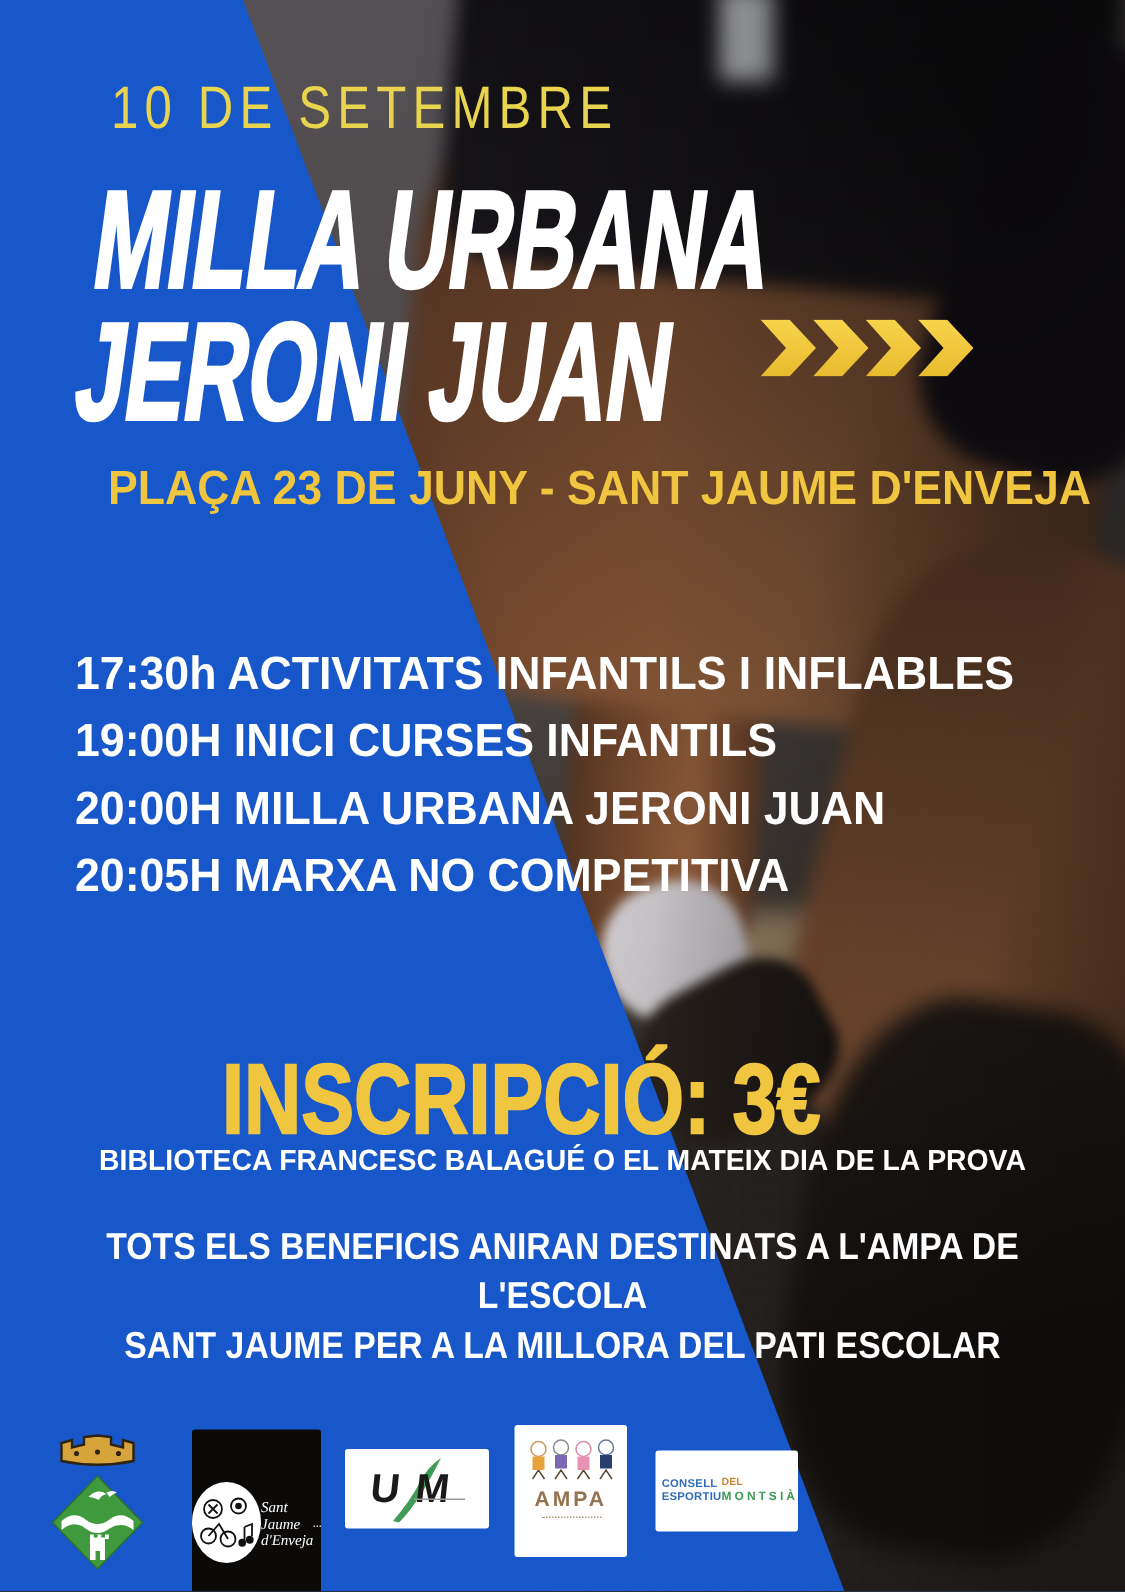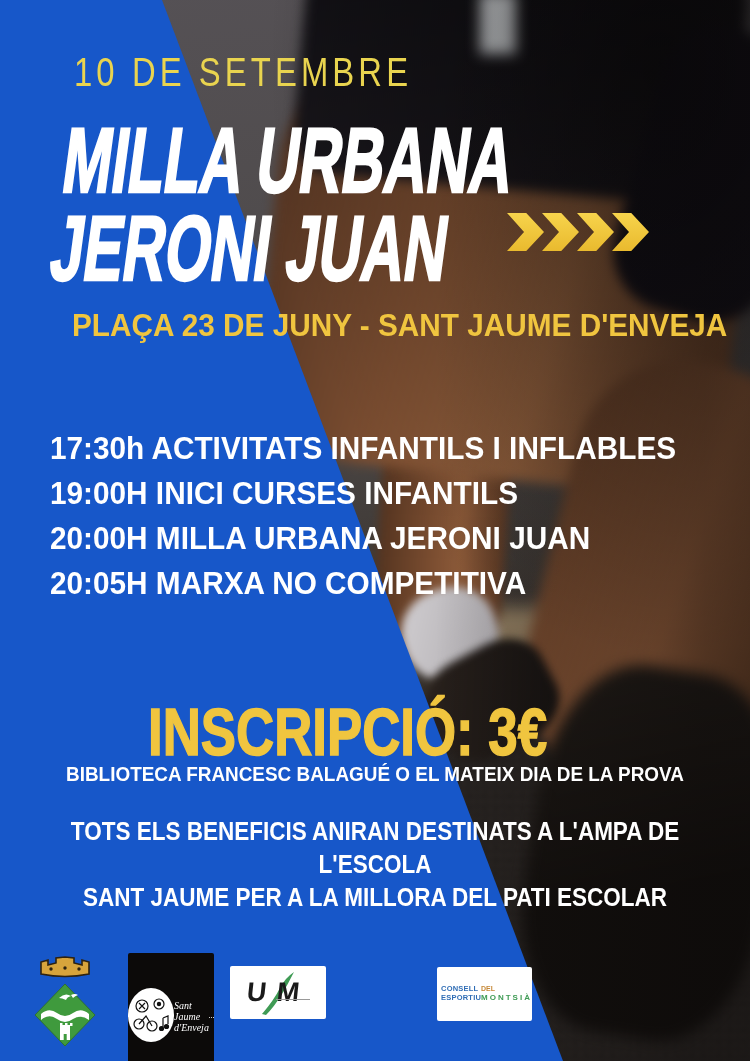--- a/index.html
+++ b/index.html
@@ -185,20 +185,37 @@
 
   <div class="logo logo-box uem">
     <span class="uem-letters">U</span>
     <svg class="uem-blade" width="36" height="46" viewBox="0 0 36 46">
       <path d="M2 44 Q14 30 20 18 Q25 8 34 2 Q28 14 22 24 Q14 37 6 45 Z" fill="#3f9b55"></path>
     </svg>
     <span class="uem-letters">M</span>
     <div class="uem-tiny"></div>
   </div>
 
+  <div class="logo logo-box ampa">
+    <svg width="62" height="32" viewBox="0 0 62 32">
+      <g stroke="#5a4632" stroke-width="1" fill="none">
+        <circle cx="9" cy="8" r="5" stroke="#c99a5e"></circle>
+          <circle cx="24" cy="7" r="5" stroke="#8a8a8a"></circle>
+        <circle cx="39" cy="8" r="5" stroke="#d98ba8"></circle>
+          <circle cx="54" cy="7" r="5" stroke="#6a7a9a"></circle>
+        <path d="M5 28 l4 -6 4 6 M20 28 l4 -6 4 6 M35 28 l4 -6 4 6 M50 28 l4 -6 4 6"></path>
+      </g>
+      <rect x="5" y="13" width="8" height="9" fill="#e8a33d"></rect>
+      <rect x="20" y="12" width="8" height="9" fill="#7b68b5"></rect>
+      <rect x="35" y="13" width="8" height="9" fill="#e893b4"></rect>
+      <rect x="50" y="12" width="8" height="9" fill="#27406e"></rect>
+    </svg>
+    <div class="ampa-word">AMPA</div>
+    <div class="ampa-tiny"></div>
+  </div>
 
   <div class="logo logo-box consell">
     <svg width="34" height="40" viewBox="0 0 34 40">
       <rect x="1" y="4" width="30" height="34" fill="#2f7cc0"></rect>
       <path d="M3 36 Q3 16 18 10" stroke="#fff" stroke-width="4" fill="none"></path>
       <path d="M8 34 Q12 14 24 8 Q20 18 20 26" stroke="#3f9b55" stroke-width="3" fill="none"></path>
       <path d="M20 26 Q24 12 33 6" stroke="#3f9b55" stroke-width="3" fill="none"></path>
     </svg>
     <div class="consell-text">
       <span class="consell-l1">CONSELL ESPORTIU</span>

